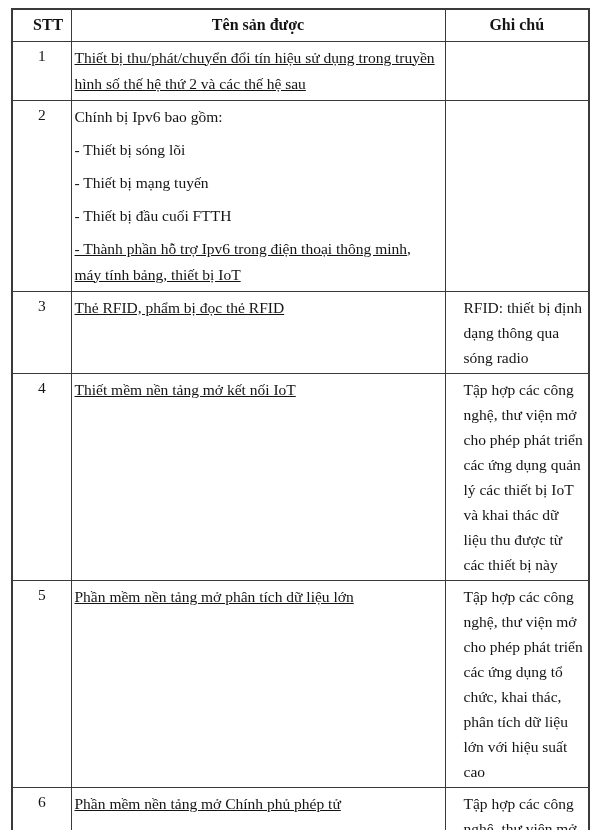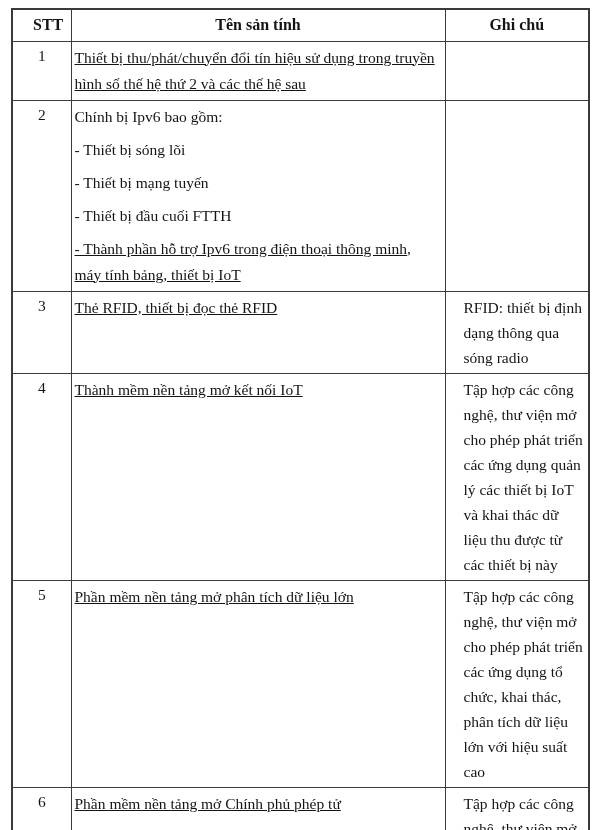--- a/index.html
+++ b/index.html
@@ -74,21 +74,21 @@
 
 <table class="doc-table">
   <colgroup>
     <col class="col-stt">
     <col class="col-product">
     <col class="col-note">
   </colgroup>
   <thead>
     <tr class="row-hdr">
       <th>STT</th>
-      <th>Tên sản tính</th>
+      <th>Tên sản được</th>
       <th>Ghi chú</th>
     </tr>
   </thead>
   <tbody>
     <tr class="row-1">
       <td class="cell-stt">1</td>
       <td class="cell-product">
         <p>Thiết bị thu/phát/chuyển đổi tín hiệu sử dụng trong truyền hình số thế hệ thứ 2 và các thế hệ sau</p>
       </td>
       <td class="cell-note"></td>
@@ -100,28 +100,28 @@
         <p>- Thiết bị sóng lõi</p>
         <p>- Thiết bị mạng tuyến</p>
         <p>- Thiết bị đầu cuối FTTH</p>
         <p>- Thành phần hỗ trợ Ipv6 trong điện thoại thông minh, máy tính bảng, thiết bị IoT</p>
       </td>
       <td class="cell-note"></td>
     </tr>
     <tr class="row-3">
       <td class="cell-stt">3</td>
       <td class="cell-product">
-        <p>Thẻ RFID, thiết bị đọc thẻ RFID</p>
+        <p>Thẻ RFID, phẩm bị đọc thẻ RFID</p>
       </td>
       <td class="cell-note">RFID: thiết bị định dạng thông qua sóng radio</td>
     </tr>
     <tr class="row-4">
       <td class="cell-stt">4</td>
       <td class="cell-product">
-        <p>Thành mềm nền tảng mở kết nối IoT</p>
+        <p>Thiết mềm nền tảng mở kết nối IoT</p>
       </td>
       <td class="cell-note">Tập hợp các công nghệ, thư viện mở cho phép phát triển các ứng dụng quản lý các thiết bị IoT và khai thác dữ liệu thu được từ các thiết bị này</td>
     </tr>
     <tr class="row-5">
       <td class="cell-stt">5</td>
       <td class="cell-product">
         <p>Phần mềm nền tảng mở phân tích dữ liệu lớn</p>
       </td>
       <td class="cell-note">Tập hợp các công nghệ, thư viện mở cho phép phát triển các ứng dụng tổ chức, khai thác, phân tích dữ liệu lớn với hiệu suất cao</td>
     </tr>

